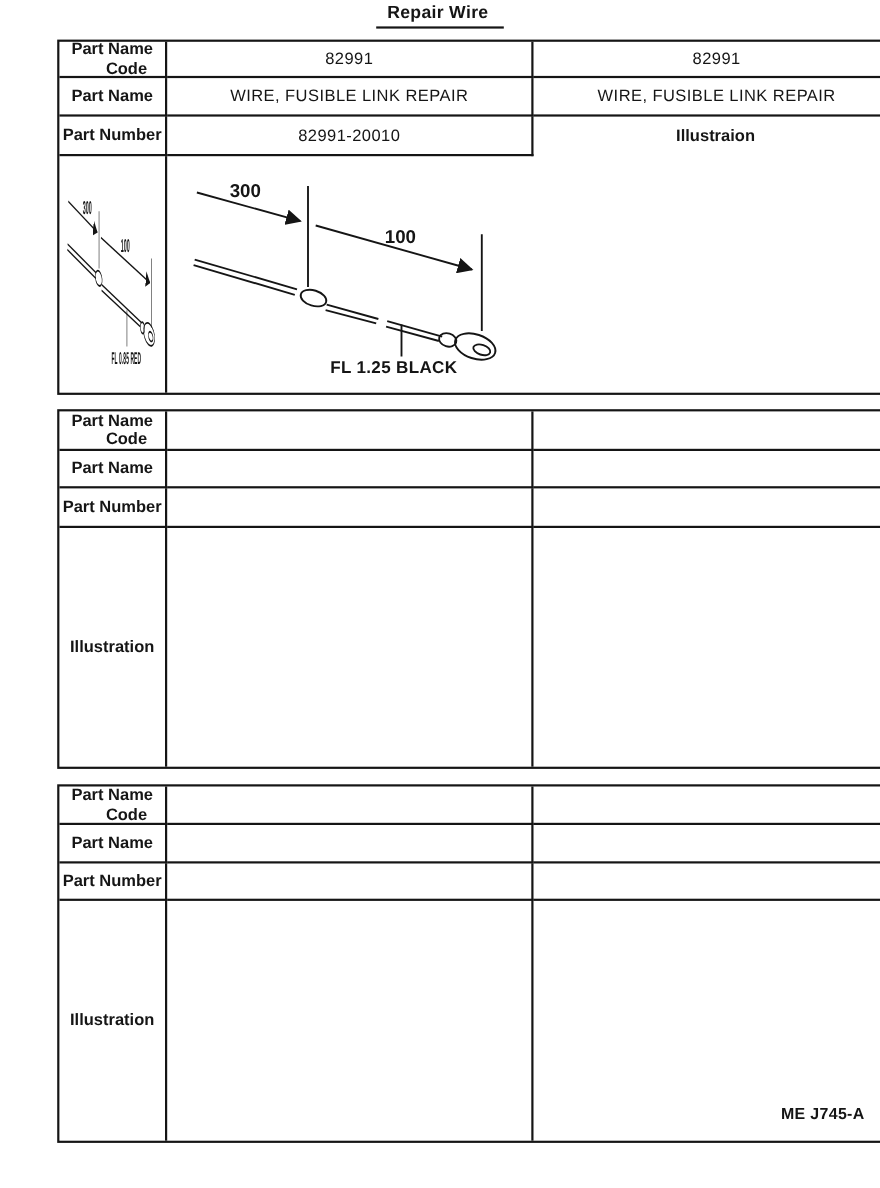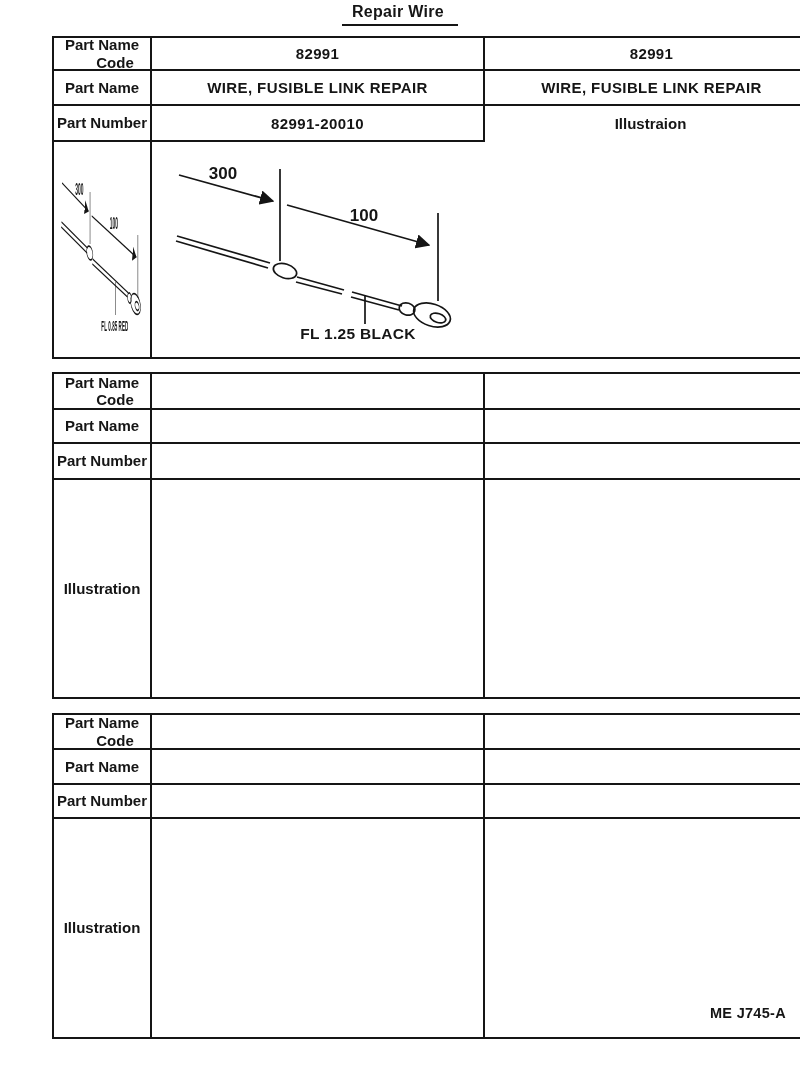--- a/index.html
+++ b/index.html
@@ -24,21 +24,21 @@
   .t3{top:713px;grid-template-rows:35px 35px 34px 218px;}
   .cell{
     border-right:2px solid #151515;border-bottom:2px solid #151515;
     display:flex;align-items:center;justify-content:center;
     font-size:15px;box-sizing:border-box;overflow:hidden;
   }
   .cell.colend{border-right:none;}
   .cell.rowend{border-bottom:none;}
   .lbl{font-weight:700;flex-direction:column;line-height:1.15;padding:1px;}
   .lbl .l2{padding-left:26px;}
-  .val{font-weight:700;letter-spacing:.4px;}
+  .val{font-weight:400;letter-spacing:.4px;}
   .illus{padding:0;align-items:stretch;justify-content:stretch;}
   .illus svg{width:100%;height:100%;display:block;}
   svg text{
     font-family:"Liberation Sans", sans-serif;font-weight:700;
     fill:#151515;text-anchor:middle;
   }
   .dimtxt{font-size:17px;}
   .wiretxt{font-size:15.5px;letter-spacing:.3px;}
   
   .footer{

